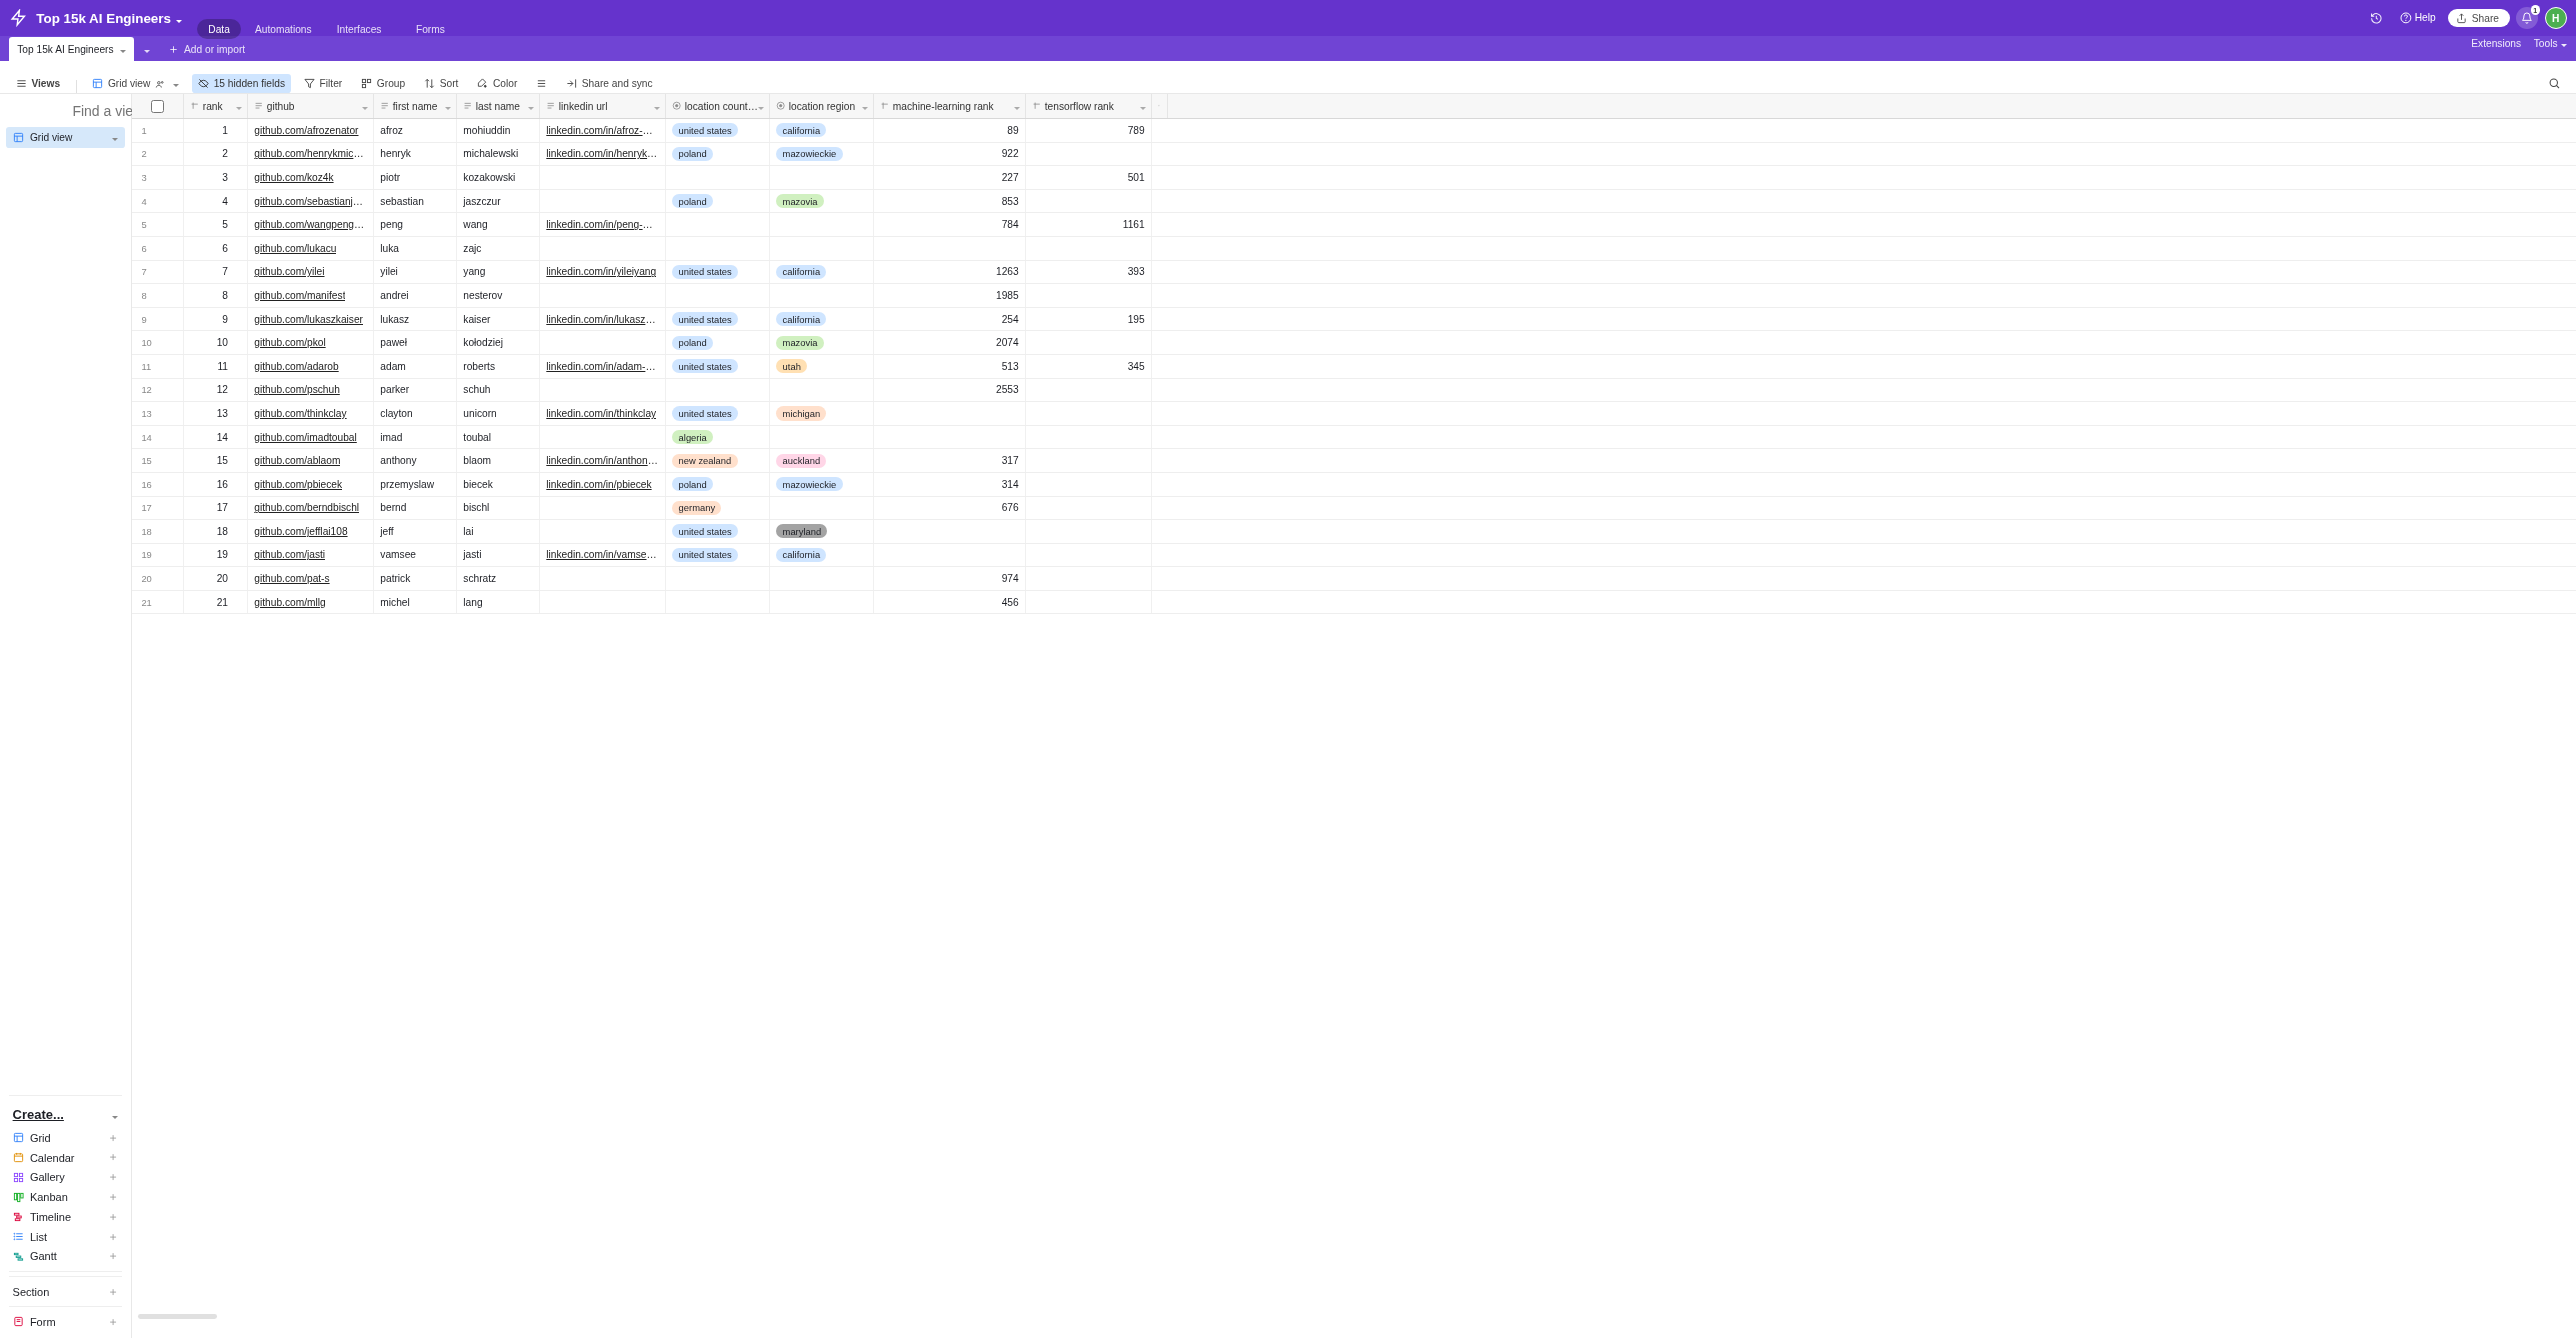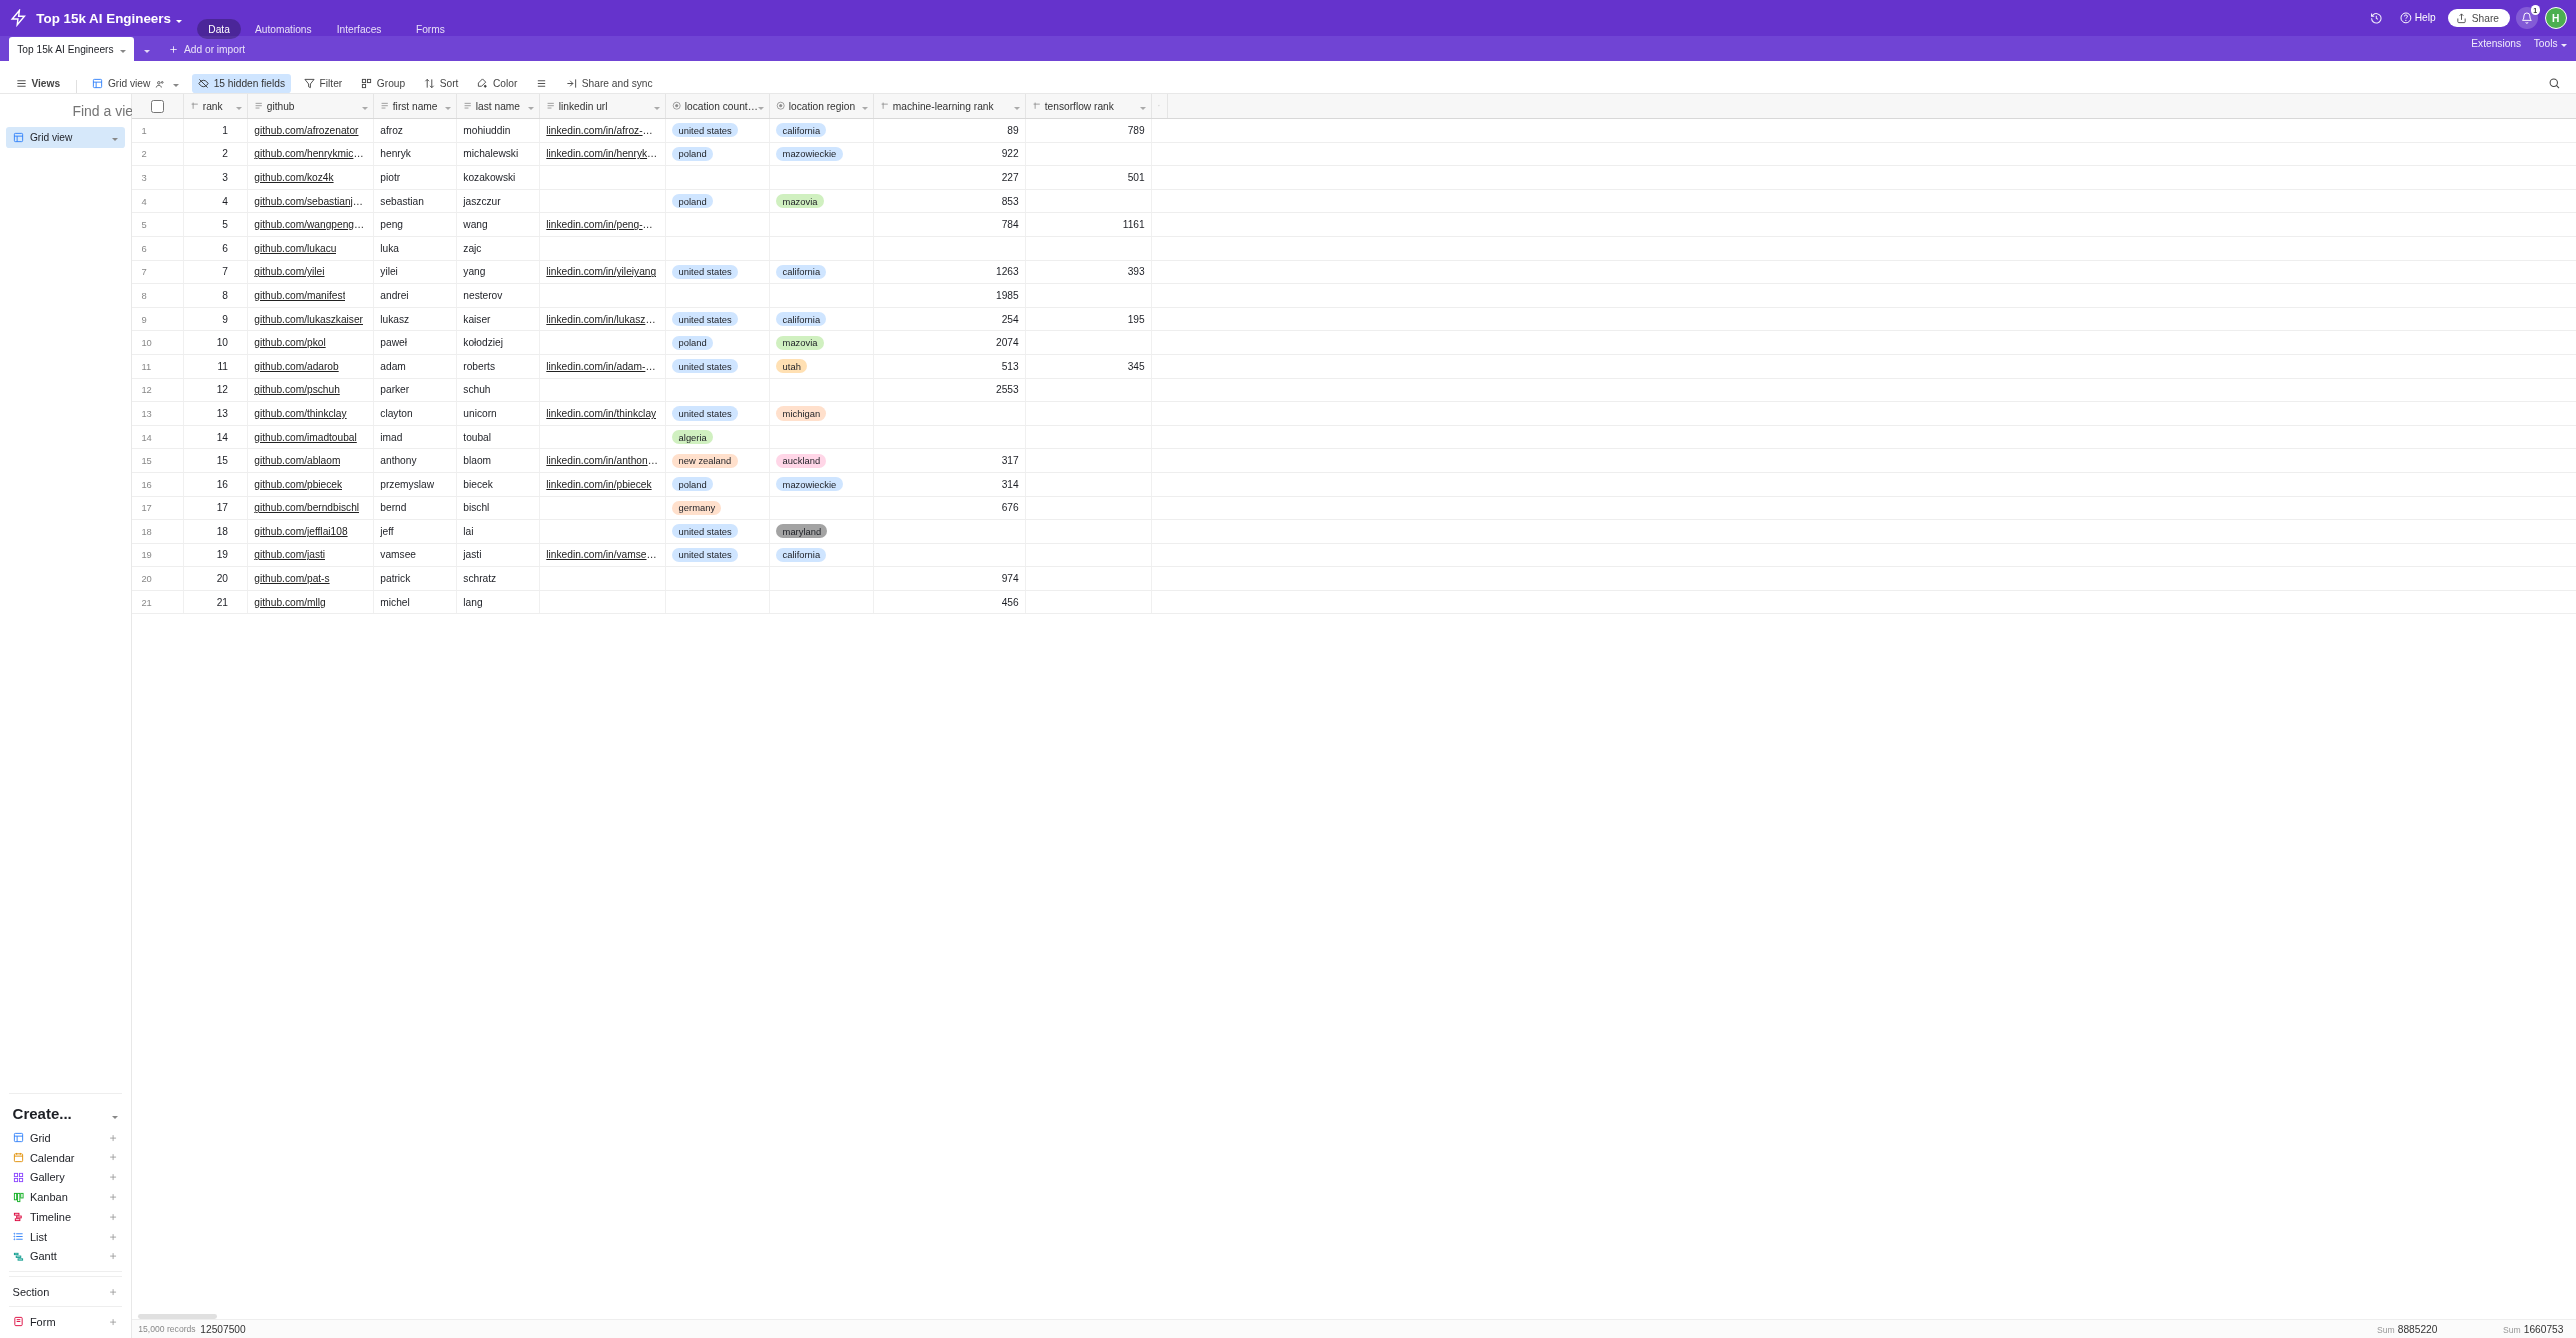--- a/index.html
+++ b/index.html
@@ -34,21 +34,21 @@
 .search-toolbar-btn { margin-left: auto; }
 
 .workspace { display: flex; height: calc(100vh - 36px - 25px - 33px); }
 
 .sidebar { width: 132px; border-right: 0.8px solid #e8e8e8; display: flex; flex-direction: column; padding: 6.3px; background: #fff; }
 .find-view { display: flex; align-items: center; gap: 6.3px; padding: 3.1px 4.7px; color: #888; font-size: 10.2px; }
 .find-view input { border: none; outline: none; flex: 1; font-size: 14px; background: transparent; text-align: center; }
 .view-item { display: flex; align-items: center; gap: 6.3px; padding: 4.7px 6.3px; border-radius: 3.1px; font-size: 10.2px; cursor: pointer; }
 .view-item.active { background: #d6e8fa; }
 .sidebar-spacer { flex: 1; }
-.create-header { display: flex; align-items: center; justify-content: space-between; padding: 6.3px 6.3px; font-weight: 600; font-size: 15px; cursor: pointer; }
+.create-header { display: flex; align-items: center; justify-content: space-between; padding: 6.3px 6.3px; font-weight: 600; font-size: 13px; cursor: pointer; text-decoration: underline; }
 .create-item { display: flex; align-items: center; justify-content: space-between; padding: 3.9px 6.3px; font-size: 11px; cursor: pointer; border-radius: 3.1px; gap: 27px; }
 .create-item-left { display: flex; align-items: center; gap: 6.3px; }
 .create-sep { height: 0.8px; background: #eee; margin: 4.7px 3.1px; }
 
 .grid-area { flex: 1; display: flex; flex-direction: column; overflow: hidden; position: relative; }
 .grid-header { display: flex; height: 25px; border-bottom: 0.8px solid #d8d8d8; background: #f7f7f7; flex-shrink: 0; }
 .gh-cell { display: flex; align-items: center; padding: 0 6.3px; border-right: 0.8px solid #e5e5e5; font-size: 10.2px; color: #333; position: relative; }
 .gh-cell .dd { position: absolute; right: 4.7px; color: #aaa; cursor: pointer; }
 .gh-rownum { width: 52px; justify-content: center; }
 .gh-rownum input[type=checkbox] { cursor: pointer; }
@@ -847,24 +847,16 @@
           <div class="gc gc-fname">michel</div>
           <div class="gc gc-lname">lang</div>
           <div class="gc gc-li"></div>
           <div class="gc gc-country"></div>
           <div class="gc gc-region"></div>
           <div class="gc gc-ml">456</div>
           <div class="gc gc-tf"></div>
         </div>
       </div>
     <div class="scroll-ind"></div>
-    <div class="status-bar">
-      <span class="status-left">15,000 records</span>
-      <span style="margin-left:4.7px;font-size:10.2px;color:#333">12507500</span>
-      <div class="status-sum">
-        <div class="status-sum-cell ml"><span class="sum-lbl">Sum</span><span class="sum-val">8885220</span></div>
-        <div class="status-sum-cell tf"><span class="sum-lbl">Sum</span><span class="sum-val">1660753</span></div>
-      </div>
-    </div>
   </div>
 
 </div>
 
 
 </body></html>

